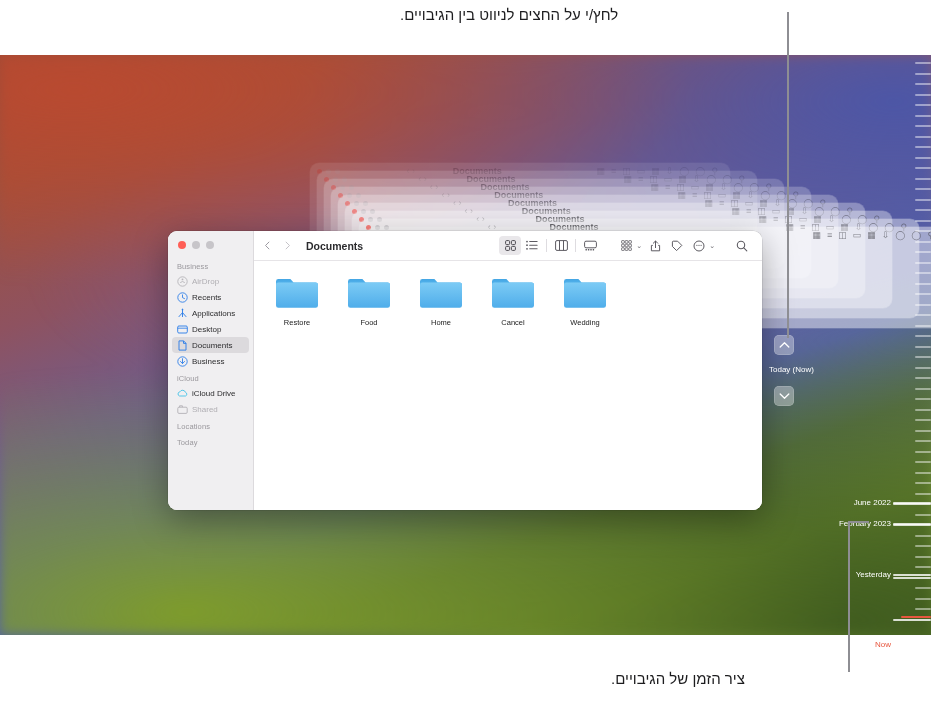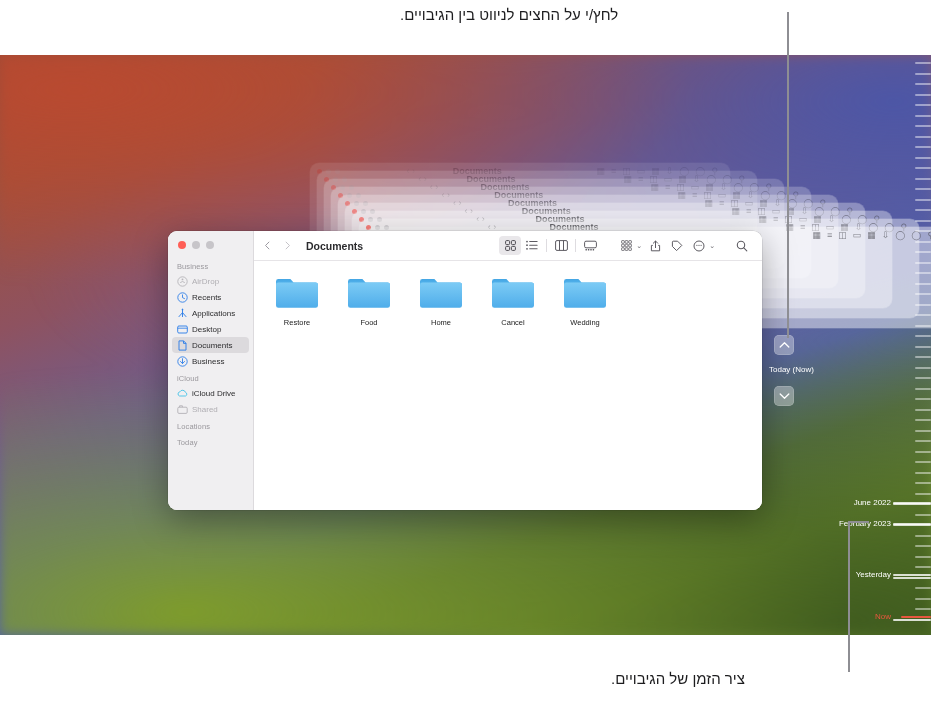--- a/index.html
+++ b/index.html
@@ -162,21 +162,21 @@
   .tick{
     position:absolute; right:0; height:2px; background:rgba(255,255,255,.45);
     border-radius:1px;
   }
   .tick.major{ background:rgba(255,255,255,.8); }
   .tick.now{ background:#e8573f; }
   .tl-label{
     position:absolute; right:40px; font-size:8px; color:#ffffff;
     white-space:nowrap; transform:translateY(-50%);
   }
-  .tl-label.now{ color:#e8573f; }
+  .tl-label.now{ color:#e8573f;margin-top:28px; }
 
   
   .callout{
     position:absolute; font-size:15px; color:#1d1d1f;
     direction:rtl; white-space:nowrap;
   }
   #callout-top{ left:400px; top:6px; }
   #callout-bottom{ left:611px; top:670px; }
   .leader{ position:absolute; background:#8e8e93; }
 </style>

